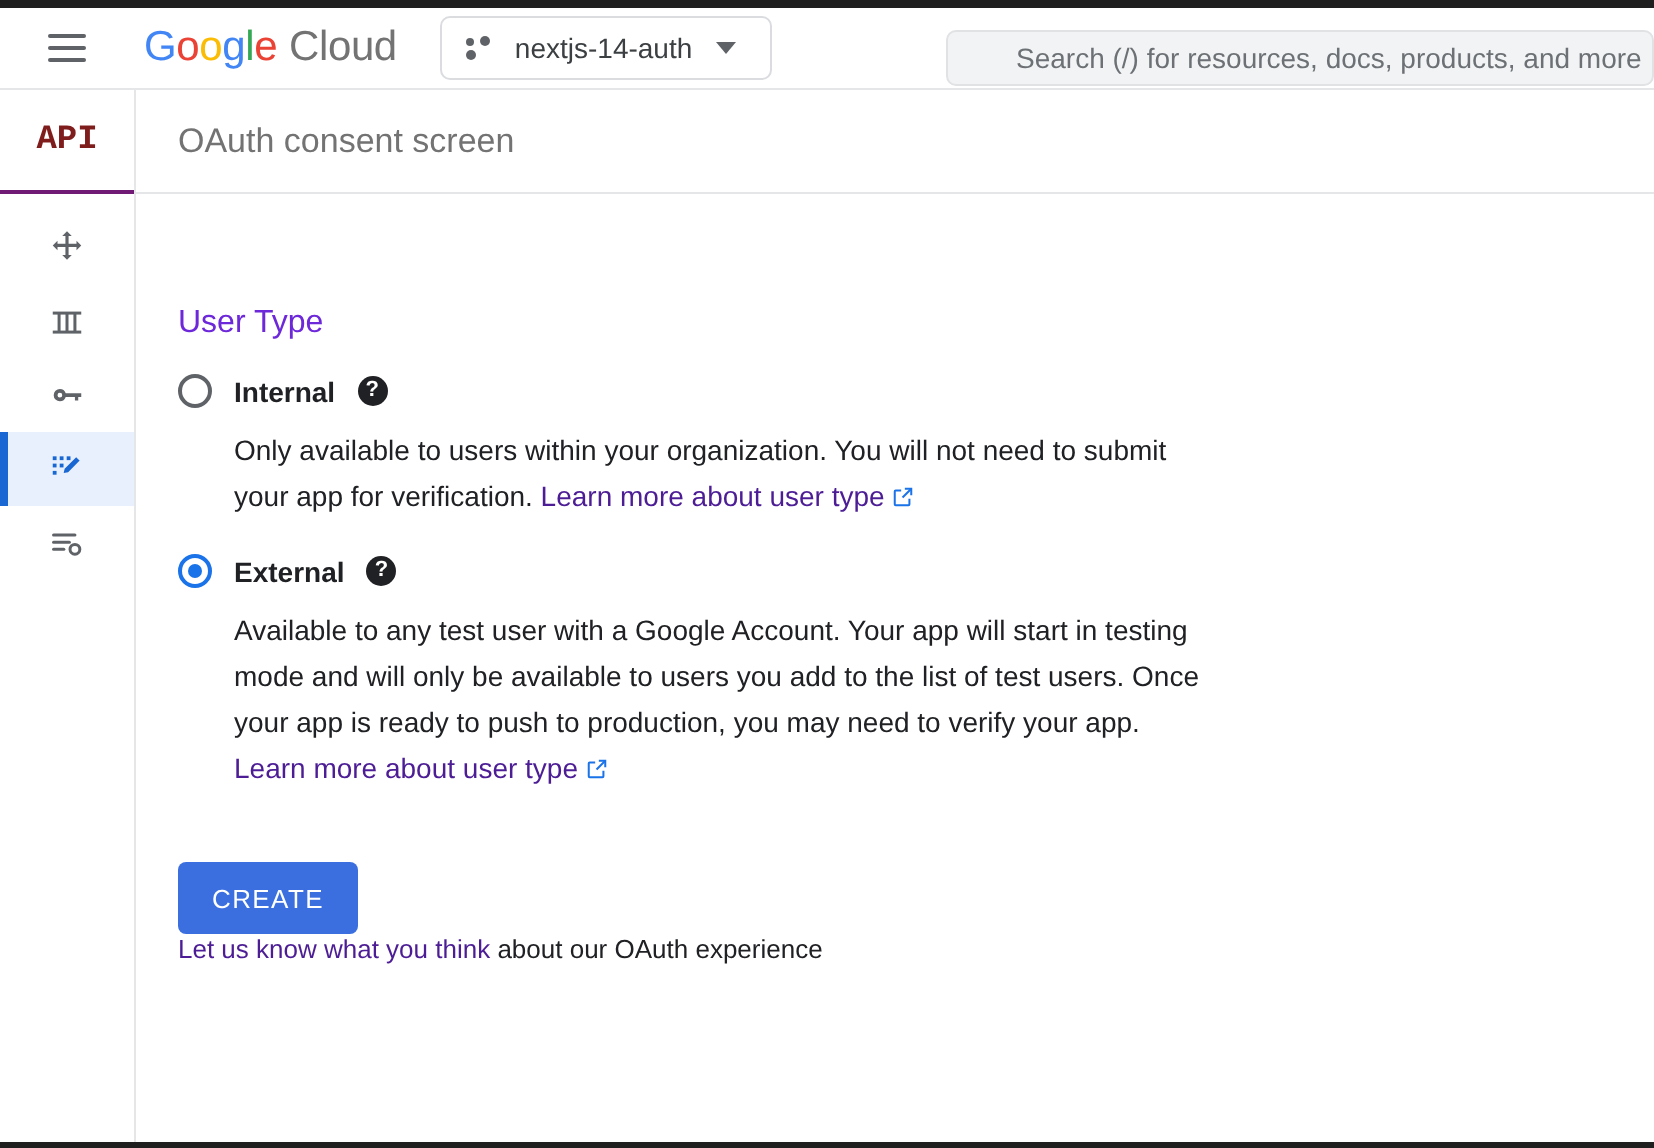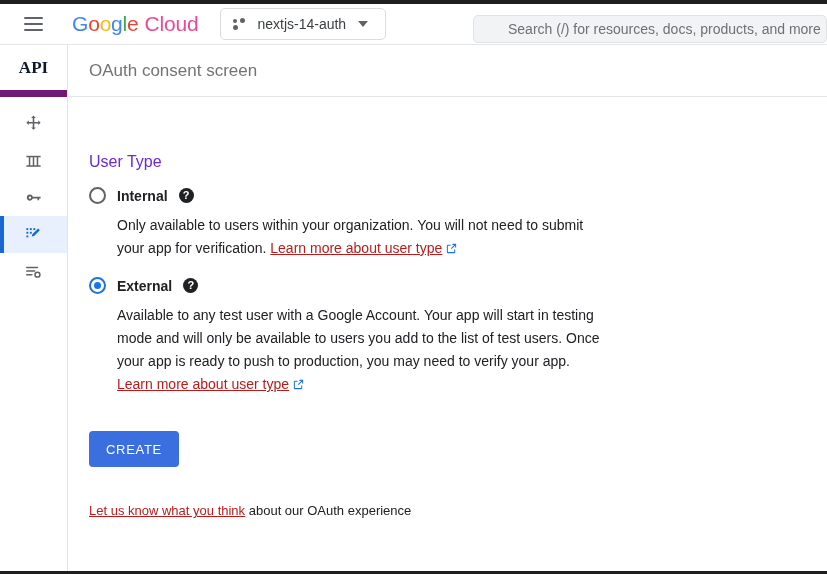--- a/index.html
+++ b/index.html
@@ -51,21 +51,21 @@
     white-space: nowrap;
     display: flex; align-items: center;
     cursor: pointer;
   }
   .brand .g1 { color: #4285f4; }
   .brand .o1 { color: #ea4335; }
   .brand .o2 { color: #fbbc05; }
   .brand .g2 { color: #4285f4; }
   .brand .l1 { color: #34a853; }
   .brand .e1 { color: #ea4335; }
-  .brand .cloud { color: #ec4899; margin-left: 6px; }
+  .brand .cloud { color: #737373; margin-left: 6px; }
 
   
   .project-chip {
     margin-left: 22px;
     height: 32px;
     min-width: 166px;
     border: 1px solid #dadce0;
     border-radius: 5px;
     display: flex; align-items: center;
     padding: 0 11px;
@@ -118,26 +118,26 @@
   .rail {
     position: absolute;
     left: 0; top: 45px;
     width: 68px; height: 529px;
     background: #fff;
     border-right: 1px solid #e4e6e8;
   }
   .api-logo {
     height: 52px;
     display: flex; align-items: center; justify-content: center;
-    border-bottom: 7px solid #701a75;
-    font-family: Liberation Serif, serif;
+    border-bottom: 2px solid #701a75;
+    font-family: Liberation Mono, monospace;
     font-size: 17px;
     font-weight: bold;
     letter-spacing: 0px;
-    color: #0f172a;
+    color: #7f1d1d;
   }
   .rail-items { padding-top: 8px; }
   .rail-item {
     position: relative;
     height: 37px;
     display: flex; align-items: center; justify-content: center;
     cursor: pointer;
   }
   .rail-item.active { background: #e8f0fe; }
   .rail-item.active::before {
@@ -225,22 +225,21 @@
     margin-top: 10px;
     margin-left: 28px;
     max-width: 488px;
     font-size: 14px;
     line-height: 23px;
     color: #202124;
   }
   .radio-desc.ext { max-width: 494px; }
 
   a.link {
-    color: #b91c1c;
-    text-decoration: underline;
+    color: #4c1d95;
     cursor: pointer;
     white-space: nowrap;
   }
   .ext-icon {
     display: inline-block;
     vertical-align: -1px;
     margin-left: 4px;
   }
 
   .create-btn {
@@ -253,21 +252,20 @@
     font-weight: normal;
     letter-spacing: 0.7px;
     padding: 11px 17px 10px 17px;
     border: none;
     border-radius: 4px;
     cursor: pointer;
     font-family: "Liberation Sans", sans-serif;
   }
 
   .footer-note {
-    margin-top: 36px;
     font-size: 13px;
     color: #202124;
   }
 
   
   .bottom-strip {
     position: absolute;
     left: 0; bottom: 0;
     width: 827px; height: 3px;
     background: #1f1f1f;

